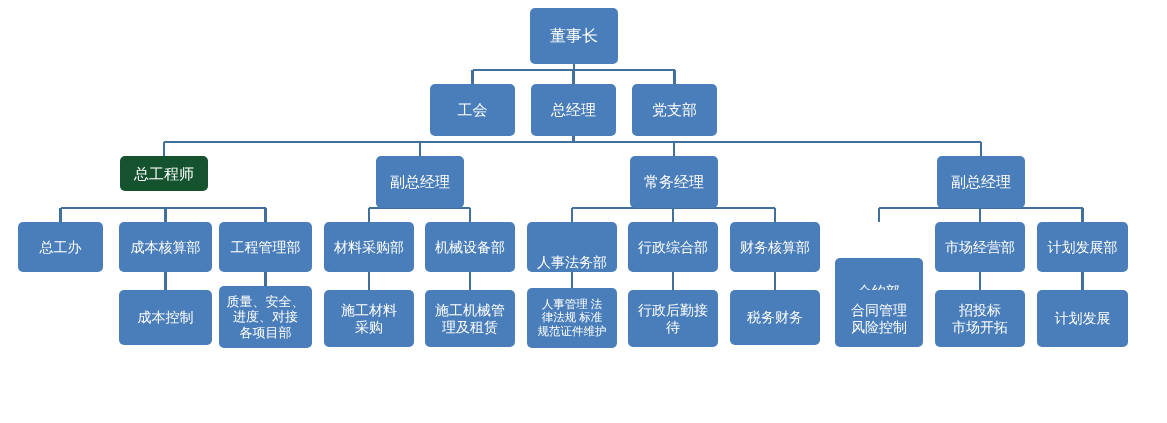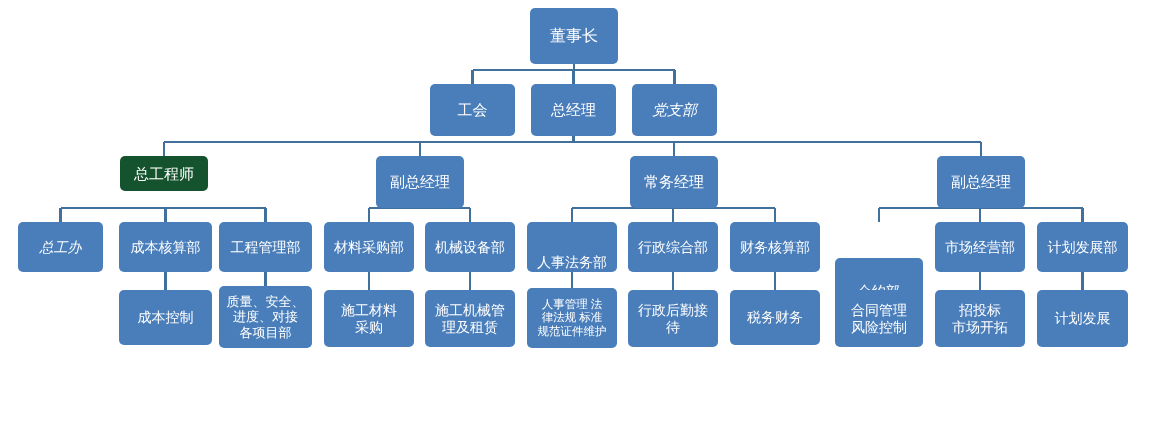--- a/index.html
+++ b/index.html
@@ -107,36 +107,36 @@
   <div id="node-layer">
       <div class="node s-16" style="left: 530px; top: 8px; width: 88px; height: 56px; background: rgb(74, 126, 187); color: rgb(255, 255, 255);">
         <span class="node-label">董事长</span>
       </div>
       <div class="node s-15" style="left: 430px; top: 84px; width: 85px; height: 52px; background: rgb(74, 126, 187); color: rgb(255, 255, 255);">
         <span class="node-label">工会</span>
       </div>
       <div class="node s-15" style="left: 531px; top: 84px; width: 85px; height: 52px; background: rgb(74, 126, 187); color: rgb(255, 255, 255);">
         <span class="node-label">总经理</span>
       </div>
-      <div class="node s-15" style="left: 632px; top: 84px; width: 85px; height: 52px; background: rgb(74, 126, 187); color: rgb(255, 255, 255); font-style: italic;">
+      <div class="node s-15" style="left: 632px; top: 84px; width: 85px; height: 52px; background: rgb(74, 126, 187); color: rgb(255, 255, 255);">
         <span class="node-label">党支部</span>
       </div>
       <div class="node s-15" style="left: 120px; top: 156px; width: 88px; height: 35px; background: #14532d; color: rgb(255, 255, 255);">
         <span class="node-label">总工程师</span>
       </div>
       <div class="node s-15" style="left: 376px; top: 156px; width: 88px; height: 52px; background: rgb(74, 126, 187); color: rgb(255, 255, 255);">
         <span class="node-label">副总经理</span>
       </div>
       <div class="node s-15" style="left: 630px; top: 156px; width: 88px; height: 52px; background: rgb(74, 126, 187); color: rgb(255, 255, 255);">
         <span class="node-label">常务经理</span>
       </div>
       <div class="node s-15" style="left: 937px; top: 156px; width: 88px; height: 52px; background: rgb(74, 126, 187); color: rgb(255, 255, 255);">
         <span class="node-label">副总经理</span>
       </div>
-      <div class="node s-14" style="left: 18px; top: 222px; width: 85px; height: 50px; background: rgb(74, 126, 187); color: rgb(255, 255, 255); font-style: italic;">
+      <div class="node s-14" style="left: 18px; top: 222px; width: 85px; height: 50px; background: rgb(74, 126, 187); color: rgb(255, 255, 255);">
         <span class="node-label">总工办</span>
       </div>
       <div class="node s-14" style="left: 119px; top: 222px; width: 93px; height: 50px; background: rgb(74, 126, 187); color: rgb(255, 255, 255);">
         <span class="node-label">成本核算部</span>
       </div>
       <div class="node s-14" style="left: 219px; top: 222px; width: 93px; height: 50px; background: rgb(74, 126, 187); color: rgb(255, 255, 255);">
         <span class="node-label">工程管理部</span>
       </div>
       <div class="node s-14" style="left: 324px; top: 222px; width: 90px; height: 50px; background: rgb(74, 126, 187); color: rgb(255, 255, 255);">
         <span class="node-label">材料采购部</span>

